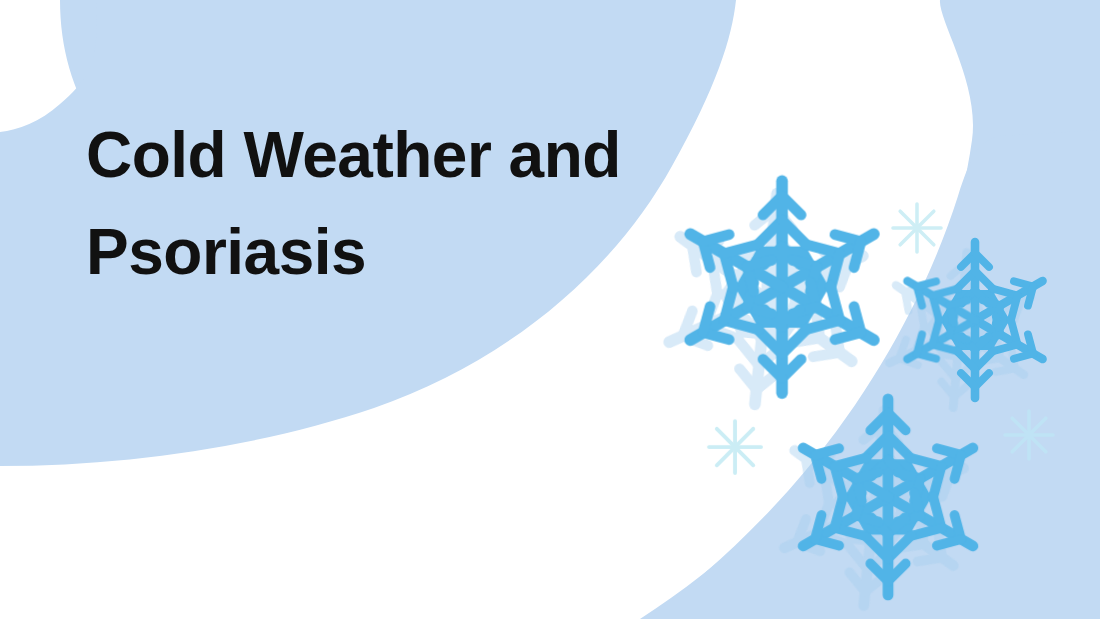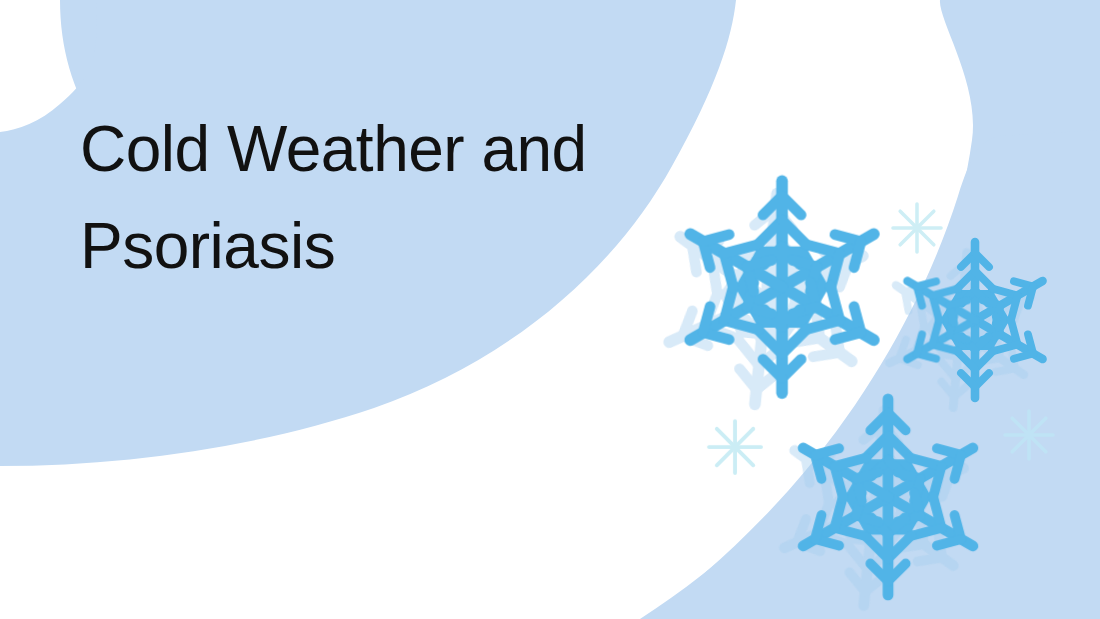--- a/index.html
+++ b/index.html
@@ -25,23 +25,23 @@
     display: block;
   }
   #title-block {
     position: absolute;
     left: 75px;
     top: 96px;
     width: 700px;
     z-index: 10;
   }
   #title-text {
-    margin: 5px;
+    margin: 11px;
     font-family: "Liberation Sans", sans-serif;
-    font-weight: 400;
+    font-weight: 700;
     font-size: 64px;
     line-height: 1.52;
     letter-spacing: -0.5px;
     color: #111111;
     white-space: pre-line;
   }
 </style>
 </head>
 <body>
 

